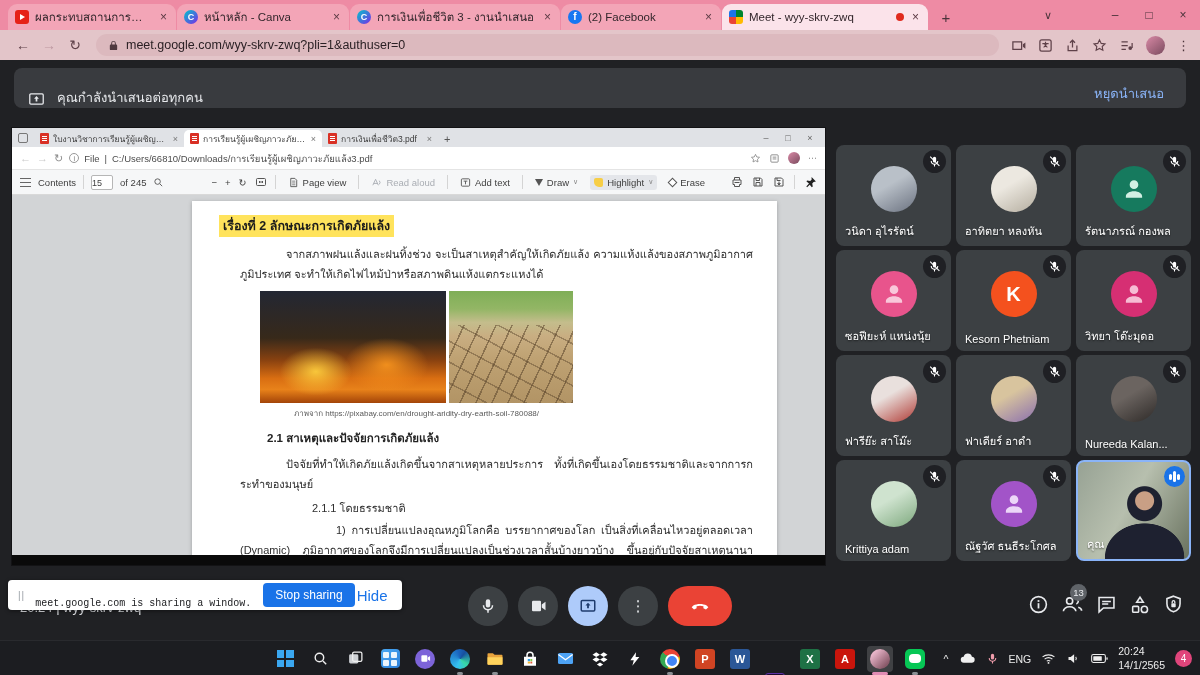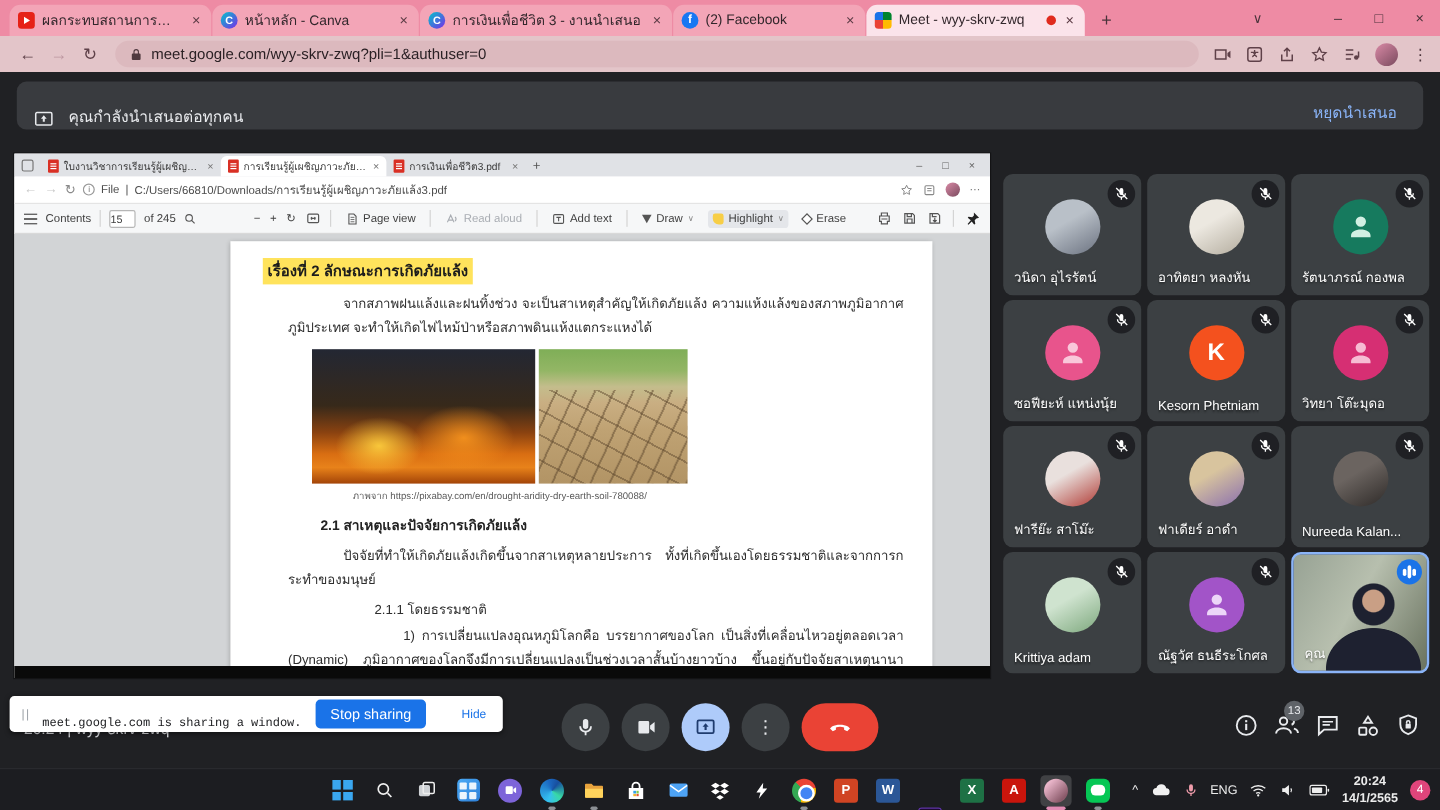--- a/index.html
+++ b/index.html
@@ -5,21 +5,21 @@
   * { margin:0; padding:0; box-sizing:border-box; }
   body { font-family:"Liberation Sans", sans-serif; background:#000; }
   .screen { position:relative; width:1200px; height:675px; overflow:hidden; background:#202124; font-family:"Liberation Sans", sans-serif; }
 
   
   .tabstrip { position:absolute; top:0; left:0; width:1200px; height:30px; background:#ee8ba4; display:flex; align-items:flex-end; padding-left:8px; }
   .tab { display:flex; align-items:center; gap:6px; height:26px; padding:0 7px; border-radius:9px 9px 0 0; font-size:11.5px; color:#32262b; background:#f3a5b7; margin-right:1px; overflow:hidden; }
   .tab.active { background:#fbe3ea; }
   .tab .tab-title { white-space:nowrap; overflow:hidden; text-overflow:ellipsis; flex:1; }
   .tab .tab-close { font-size:12px; color:#5c3b45; padding:0 2px; flex:none; }
-  .t0{width:168px}.t1{width:172px}.t2{width:210px}.t3{width:160px}.t4{width:182px}
+  .t0{width:168px}.t1{width:172px}.t2{width:210px}.t3{width:160px}.t4{width:206px}
   .fav { width:14px; height:14px; flex:none; border-radius:3px; position:relative; }
   .fav-yt { background:#e62117; }
   .fav-yt::after { content:''; position:absolute; left:5px; top:4px; border-left:5px solid #fff; border-top:3px solid transparent; border-bottom:3px solid transparent; }
   .fav-canva { border-radius:50%; background:linear-gradient(135deg,#00c4cc,#7d2ae8); color:#fff; font-size:9px; font-weight:bold; text-align:center; line-height:14px; }
   .fav-fb { border-radius:50%; background:#1877f2; color:#fff; font-size:10px; font-weight:bold; text-align:center; line-height:14px; }
   .fav-meet { background:conic-gradient(#00832d 0 90deg,#ffba00 0 180deg,#ea4335 0 270deg,#1a73e8 0 360deg); border-radius:3px; }
   .rec-dot { width:8px; height:8px; border-radius:50%; background:#e02a1d; flex:none; }
   .newtab-btn { width:26px; height:26px; display:flex; align-items:center; justify-content:center; color:#4a333a; font-size:15px; margin-left:4px; }
   .win-controls { position:absolute; right:0; top:0; height:30px; display:flex; align-items:center; }
   .win-controls span { width:34px; text-align:center; font-size:12px; color:#4a333a; }
@@ -113,21 +113,21 @@
   .audio-ind { position:absolute; top:4px; right:4px; width:21px; height:21px; border-radius:50%; background:#1a73e8; display:flex; align-items:center; justify-content:center; gap:1.5px; z-index:2; }
   .audio-ind i { width:2.5px; background:#fff; border-radius:2px; display:block; }
   .audio-ind i:nth-child(1){height:6px}.audio-ind i:nth-child(2){height:11px}.audio-ind i:nth-child(3){height:6px}
 
   
   .meet-info { position:absolute; left:20px; top:540px; color:#dfe1e5; font-size:13px; z-index:1; white-space:nowrap; }
   .share-note { position:absolute; left:8px; top:520px; height:30px; background:#fff; border-radius:4px; box-shadow:0 1px 4px rgba(0,0,0,.45); display:flex; align-items:center; padding:0 10px; z-index:2; }
   .sn-handle { color:#9aa0a6; font-size:10px; letter-spacing:1px; }
   .sn-text { font-size:10px; color:#202124; margin:16px 12px 0 10px; white-space:nowrap;font-family:Liberation Mono, monospace; }
   .sn-btn { background:#1a73e8; color:#fff; font-size:12px; border:none; border-radius:4px; padding:5px 12px; font-family:inherit; }
-  .sn-hide { color:#1a73e8; font-size:10px; margin:0 4px 0 30px; }
+  .sn-hide { color:#1a73e8; font-size:15px; margin:0 4px 0 2px; }
   .controls { position:absolute; left:50%; top:526px; transform:translateX(-50%); display:flex; align-items:center; gap:10px; z-index:1; }
   .ctl { width:40px; height:40px; border-radius:50%; background:#3c4043; display:flex; align-items:center; justify-content:center; }
   .ctl.present-on { background:#aecbfa; }
   .ctl.endcall { width:64px; border-radius:20px; background:#ea4335; }
   .right-ics { position:absolute; right:16px; top:533px; display:flex; align-items:center; gap:12px; }
   .ric { position:relative; display:flex; align-items:center; justify-content:center; }
   .count-badge { position:absolute; top:-9px; left:9px; min-width:17px; height:17px; border-radius:9px; background:#5f6368; color:#e8eaed; font-size:9.5px; display:flex; align-items:center; justify-content:center; padding:0 3px; }
 
   
   .taskbar { position:absolute; bottom:0; left:0; width:1200px; height:35px; background:#1c1d21; border-top:1px solid rgba(255,255,255,.06); }
@@ -145,21 +145,21 @@
   .ico-chrome { width:20px; height:20px; border-radius:50%; background:conic-gradient(from -45deg,#ea4335 0 120deg,#fbbc04 0 240deg,#34a853 0 360deg); position:relative; }
   .ico-chrome::after { content:''; position:absolute; left:5px; top:5px; width:10px; height:10px; border-radius:50%; background:#4285f4; border:2px solid #fff; }
   .office { width:20px; height:20px; border-radius:3px; color:#fff; font-size:11px; font-weight:bold; display:flex; align-items:center; justify-content:center; }
   .o-ppt{background:#d04423}.o-word{background:#2b5797}.o-excel{background:#1e7145}.o-adobe{background:#c9150c}
   .o-pr{background:#1c0b2e; color:#c79af5; font-size:9px; border:1px solid #5d33a6;margin-top:48px;}
   .ico-photo { width:20px; height:20px; border-radius:50%; background:linear-gradient(135deg,#e8b4c8 20%,#8a5a6a 80%); }
   .ico-line { width:20px; height:20px; border-radius:5px; background:#06c755; display:flex; align-items:center; justify-content:center; }
   .ico-line i { width:12px; height:9px; background:#fff; border-radius:4px; display:block; }
   .tray { position:absolute; right:8px; top:0; height:35px; display:flex; align-items:center; gap:10px; color:#ececec; }
   .tray .txt { font-size:10.5px; }
-  .clockblk { text-align:center; font-size:10.5px; line-height:1.25;font-weight:bold; }
+  .clockblk { text-align:left; font-size:10.5px; line-height:1.25; }
   .noti-badge { width:17px; height:17px; border-radius:50%; background:#e0457b; color:#fff; font-size:10px; display:flex; align-items:center; justify-content:center; }
 </style>
 </head>
 <body>
 
 <div class="screen">
 
   <div class="tabstrip">
     <div class="tab t0">
       <span class="fav fav-yt"></span>

